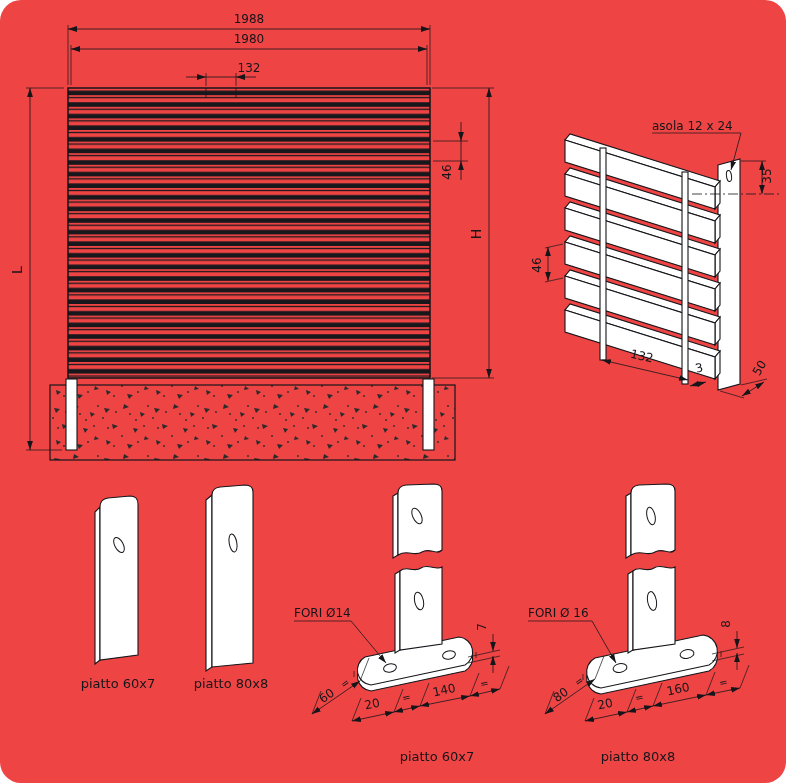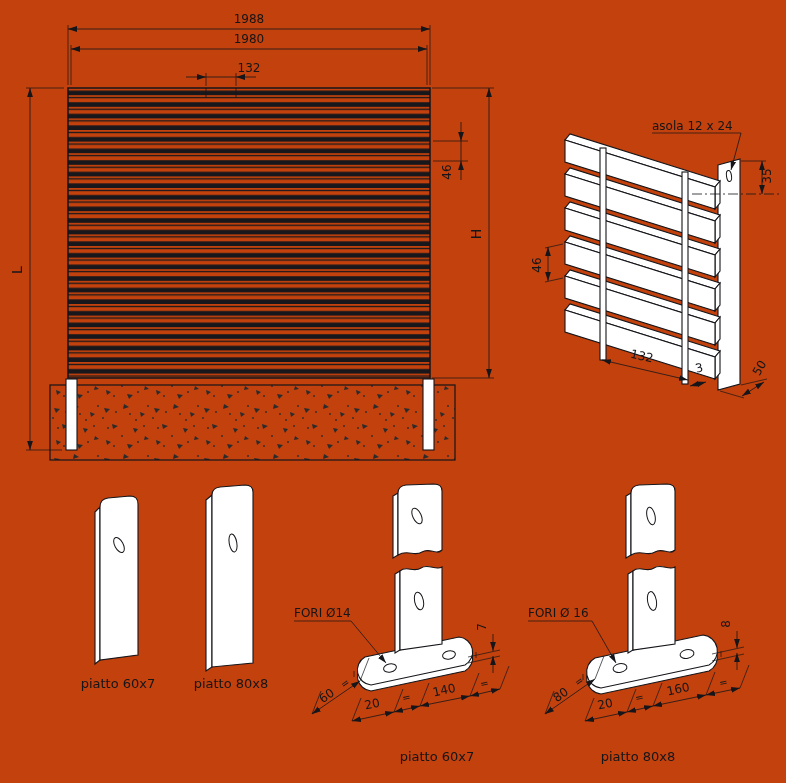--- a/index.html
+++ b/index.html
@@ -1,16 +1,16 @@
 <!DOCTYPE html>
 <html><head>
 <meta charset="utf-8">
 <style>
   html,body{margin:0;padding:0;background:#ffffff;}
-  .stage{width:786px;height:783px;position:relative;background:#c2410c;}
+  .stage{width:786px;height:783px;position:relative;background:#ef4444;border-radius:21px;}
   svg{display:block;}
   text{font-family:"DejaVu Sans","Liberation Sans",sans-serif;fill:#15151a;}
   .dimtext{font-size:12px;}
   .dimbig{font-size:14px;}
   .eqtext{font-size:10px;}
   .caption{font-size:13px;}
   .outline2{fill:#ffffff;stroke:#15151a;stroke-width:1.1;}
   .dimline{stroke:#15151a;stroke-width:0.8;fill:none;}
   .extline{stroke:#15151a;stroke-width:0.7;fill:none;}
   .hole{fill:#ffffff;stroke:#15151a;stroke-width:1;}

